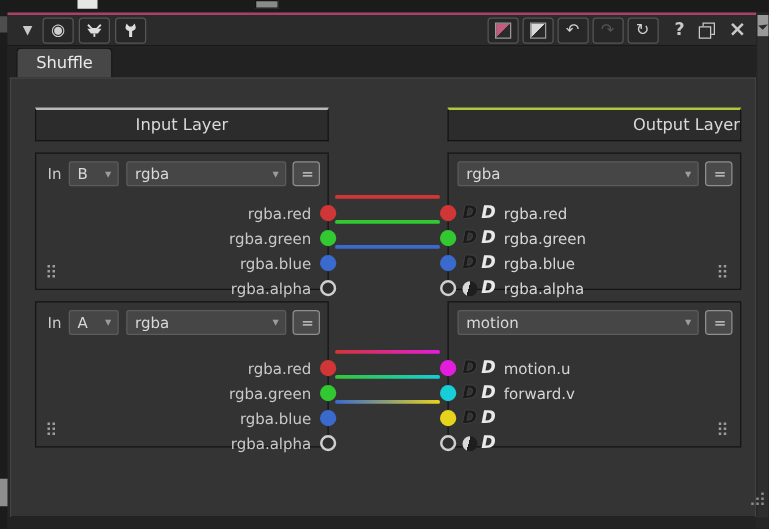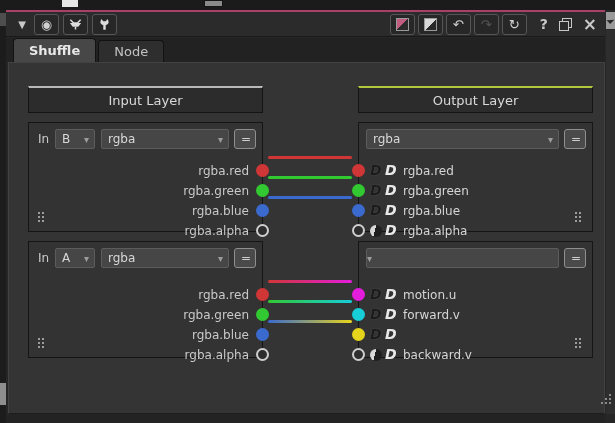--- a/index.html
+++ b/index.html
@@ -37,41 +37,41 @@
   .float-icon{position:relative;width:13px;height:13px;margin-left:8px;cursor:pointer;display:inline-block;}
   .float-icon::before{content:"";position:absolute;right:0;top:0;width:8px;height:8px;border:1.5px solid #c9c9c9;}
   .float-icon::after{content:"";position:absolute;left:0;bottom:0;width:8px;height:8px;border:1.5px solid #c9c9c9;background:#2b2b2b;}
   .close{color:#c9c9c9;font-size:17px;font-weight:bold;line-height:1;margin-left:8px;cursor:pointer;}
 
   
   .tabstrip{position:absolute;left:6px;top:38px;width:599px;height:24px;background:#222222;
             display:flex;align-items:flex-end;padding-left:7px;box-sizing:border-box;}
   .tab{padding:0 15px;height:24px;line-height:24px;font-size:13px;border:1px solid #121212;border-bottom:none;
        border-radius:4px 4px 0 0;box-sizing:border-box;cursor:pointer;}
-  .tab.active{background:#474747;color:#e8e8e8;font-weight:bold;}
+  .tab.active{background:#474747;color:#e8e8e8;}
   .tab.inactive{background:#2e2e2e;color:#c2c2c2;height:22px;line-height:22px;margin-left:2px;}
 
   
   .page{position:absolute;left:8px;top:62px;width:597px;height:352px;background:#343434;
         border:1px solid #424242;border-bottom-color:#1d1d1d;box-sizing:border-box;}
   .bottom-strip{position:absolute;left:6px;top:414px;width:599px;height:9px;background:#232323;}
 
   
   .vscroll{position:absolute;left:605px;top:10px;width:10px;height:413px;background:#262626;}
   .vscroll .cap{position:absolute;left:1px;top:2px;width:9px;height:17px;background:#9a9a9a;}
   .vscroll .cap::after{content:"";position:absolute;left:2px;top:5px;border-left:5px solid transparent;
         border-right:0 solid transparent;border-bottom:6px solid #2a2a2a;transform:rotate(45deg);}
   .vscroll .track{position:absolute;left:1px;top:20px;width:9px;height:384px;background:#2e2e2e;}
 
   
   .layer-header{position:absolute;top:86px;width:235px;height:27px;background:#2c2c2c;
         border:1px solid #141414;border-top-width:2px;box-sizing:border-box;
         display:flex;align-items:center;justify-content:center;color:#d9d9d9;font-size:13px;}
   .layer-header.in{left:28px;}
-  .layer-header.out{left:358px;}
+  .layer-header.out{left:358px;justify-content:flex-end;}
 
   
   .gbox{position:absolute;width:235px;background:#333333;border:1px solid #151515;box-sizing:border-box;}
   .gbox.g1{top:122px;height:110px;}
   .gbox.g2{top:241px;height:117px;}
   .gbox.inp{left:28px;}
   .gbox.outp{left:358px;}
 
   .in-label{position:absolute;left:9px;top:9px;color:#cccccc;}
   .dd{position:absolute;height:20px;background:#464646;border:1px solid #5c5c5c;border-radius:2px;
@@ -158,21 +158,20 @@
         <span>↻</span>
       </div>
       <span class="help">?</span>
       <span class="float-icon"></span>
       <span class="close">×</span>
     </div>
   </div>
 
   <div class="tabstrip">
     <div class="tab active">Shuffle</div>
-    <div class="tab inactive">Node</div>
   </div>
 
   <div class="page"></div>
   <div class="bottom-strip"></div>
 
   <div class="layer-header in" style="border-top-color: rgb(185, 185, 185);">
     <span>Input Layer</span>
   </div>
   <div class="layer-header out" style="border-top-color: rgb(178, 200, 60);">
     <span>Output Layer</span>
@@ -290,20 +289,21 @@
         <span></span>
         <span></span>
         <span></span>
         <span></span>
         <span></span>
     </div>
   </div>
 
   <div class="gbox g2 outp">
     <div class="dd layer-out">
+      <span class="dd-text">motion</span>
       <span class="dd-arrow">▾</span>
     </div>
     <button class="eq">=</button>
 
     <div class="crow" style="top:33px">
       <span class="socket out-side" style="background: rgb(228, 29, 220);"></span>
       <span class="glyph dark-d">D</span>
       <span class="glyph white-d">D</span>
       <span class="out-label">motion.u</span>
     </div>
@@ -315,21 +315,20 @@
     </div>
     <div class="crow" style="top:73px">
       <span class="socket out-side" style="background: rgb(230, 212, 28);"></span>
       <span class="glyph dark-d">D</span>
       <span class="glyph white-d">D</span>
     </div>
     <div class="crow" style="top:93px">
       <span class="socket out-side hollow"></span>
       <span class="moon"></span>
       <span class="glyph white-d">D</span>
-      <span class="out-label">backward.v</span>
     </div>
     <div class="drag-handle dr">
       <span></span>
         <span></span>
         <span></span>
         <span></span>
         <span></span>
         <span></span>
     </div>
   </div>

